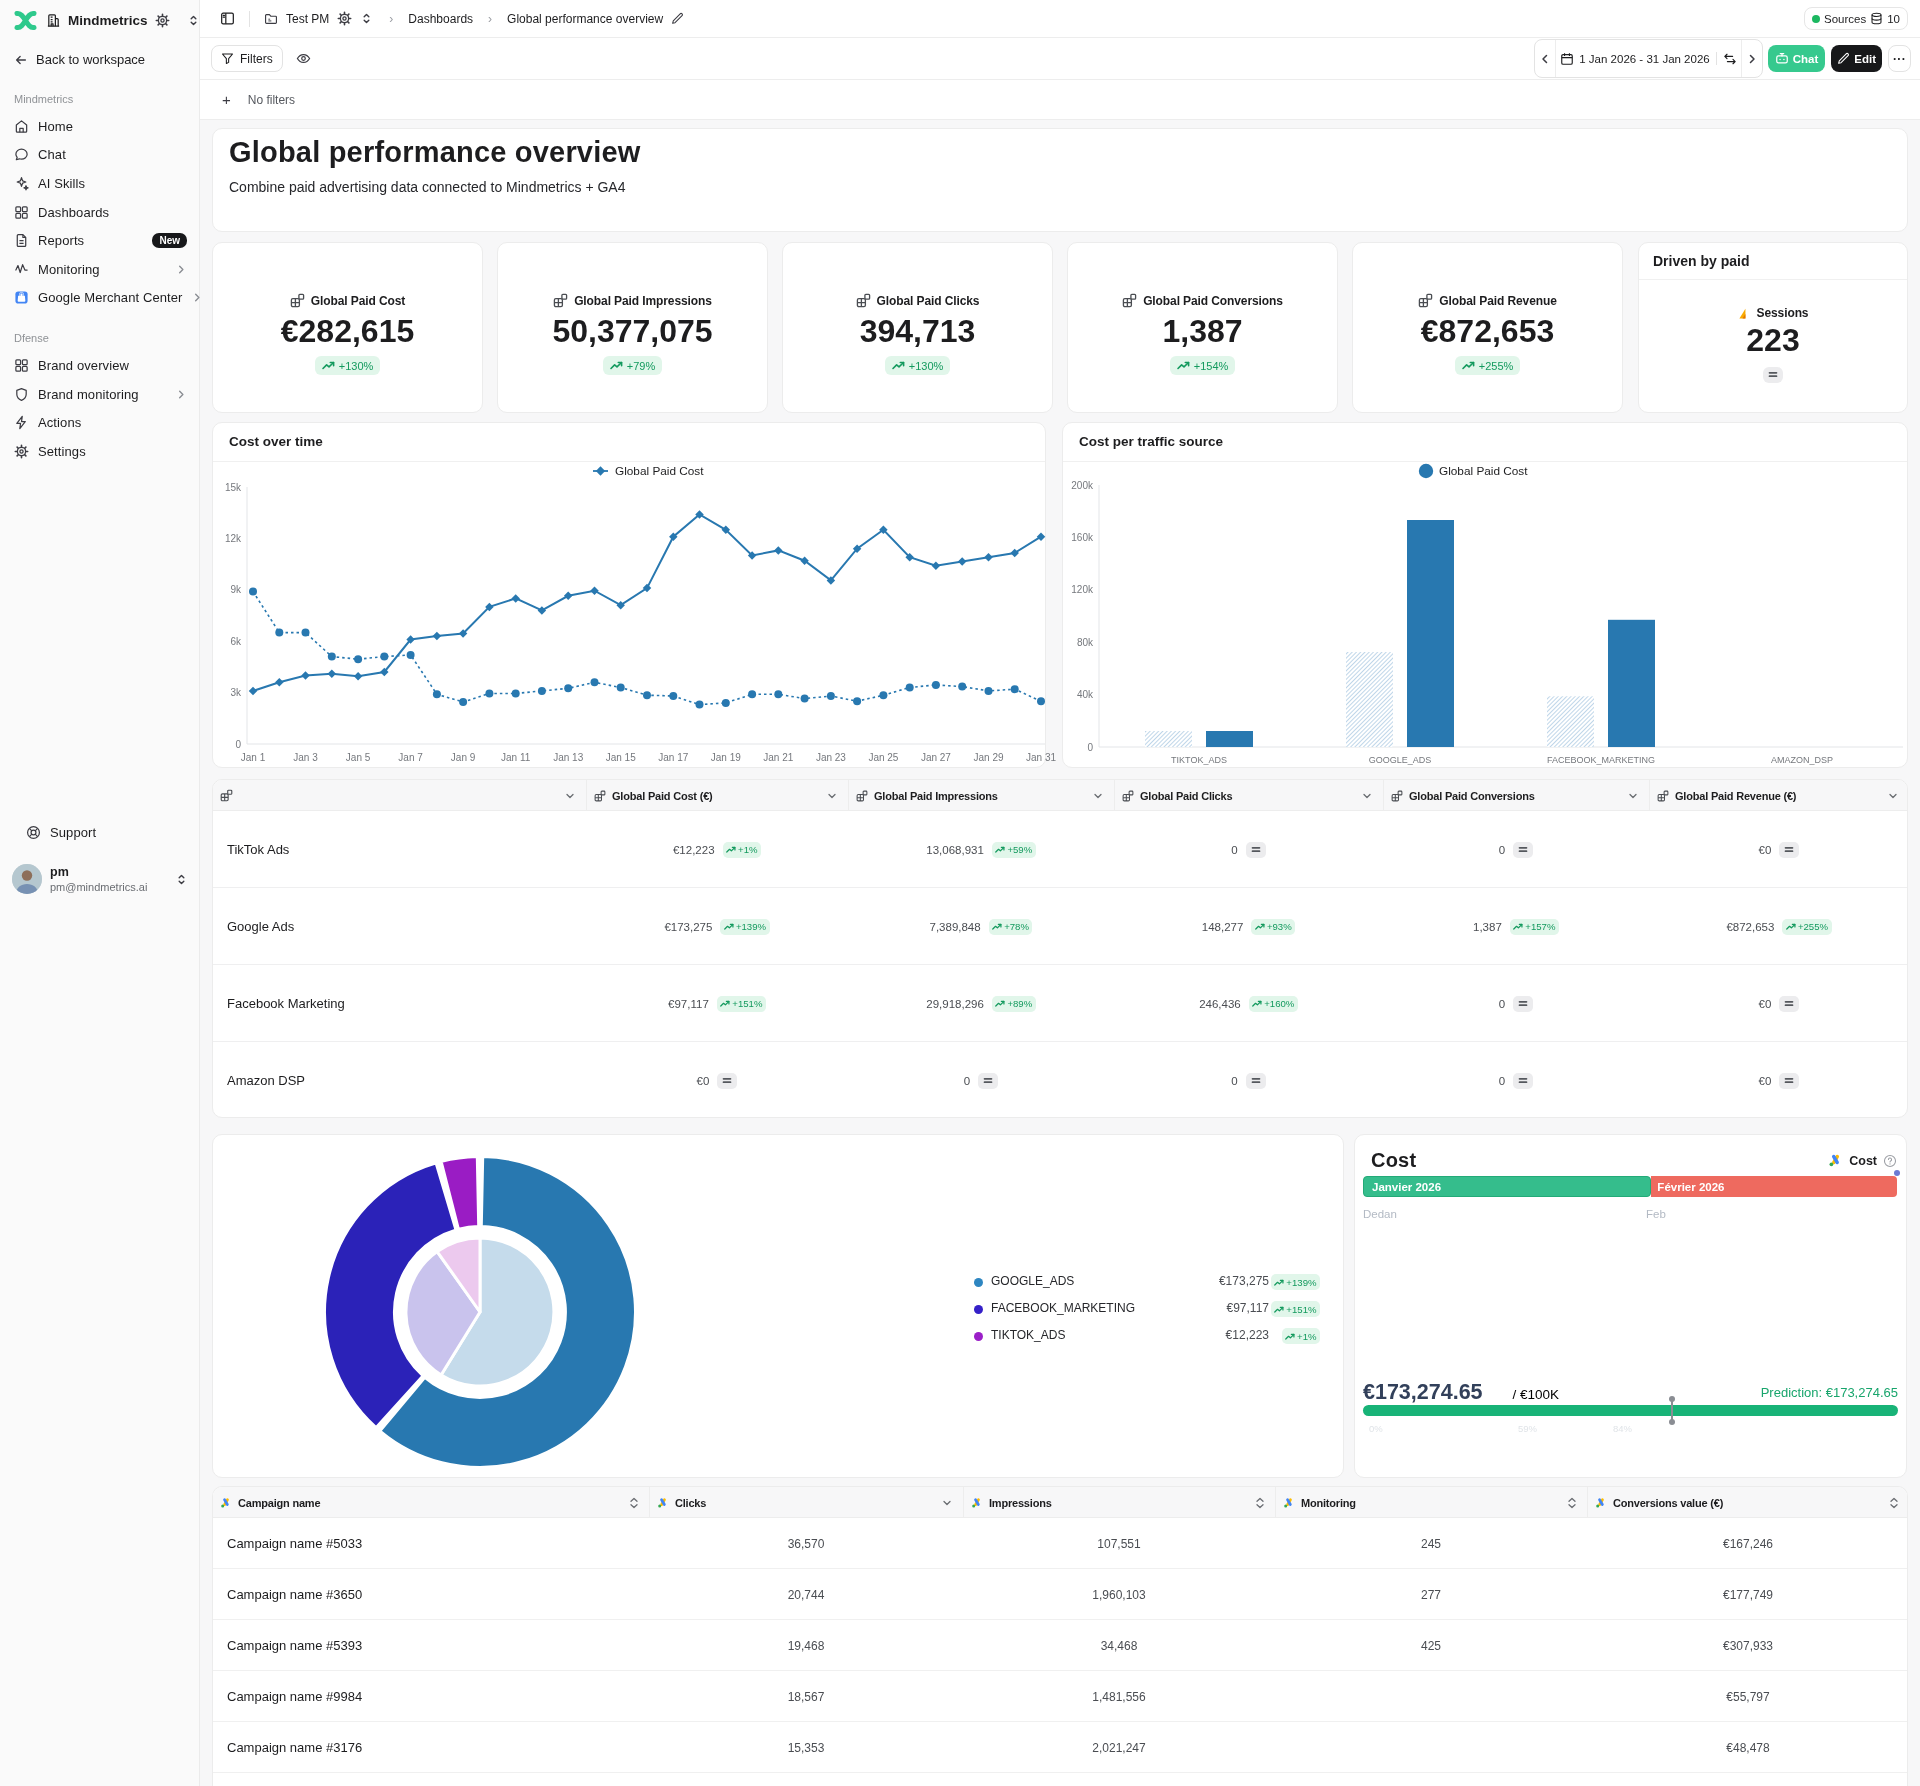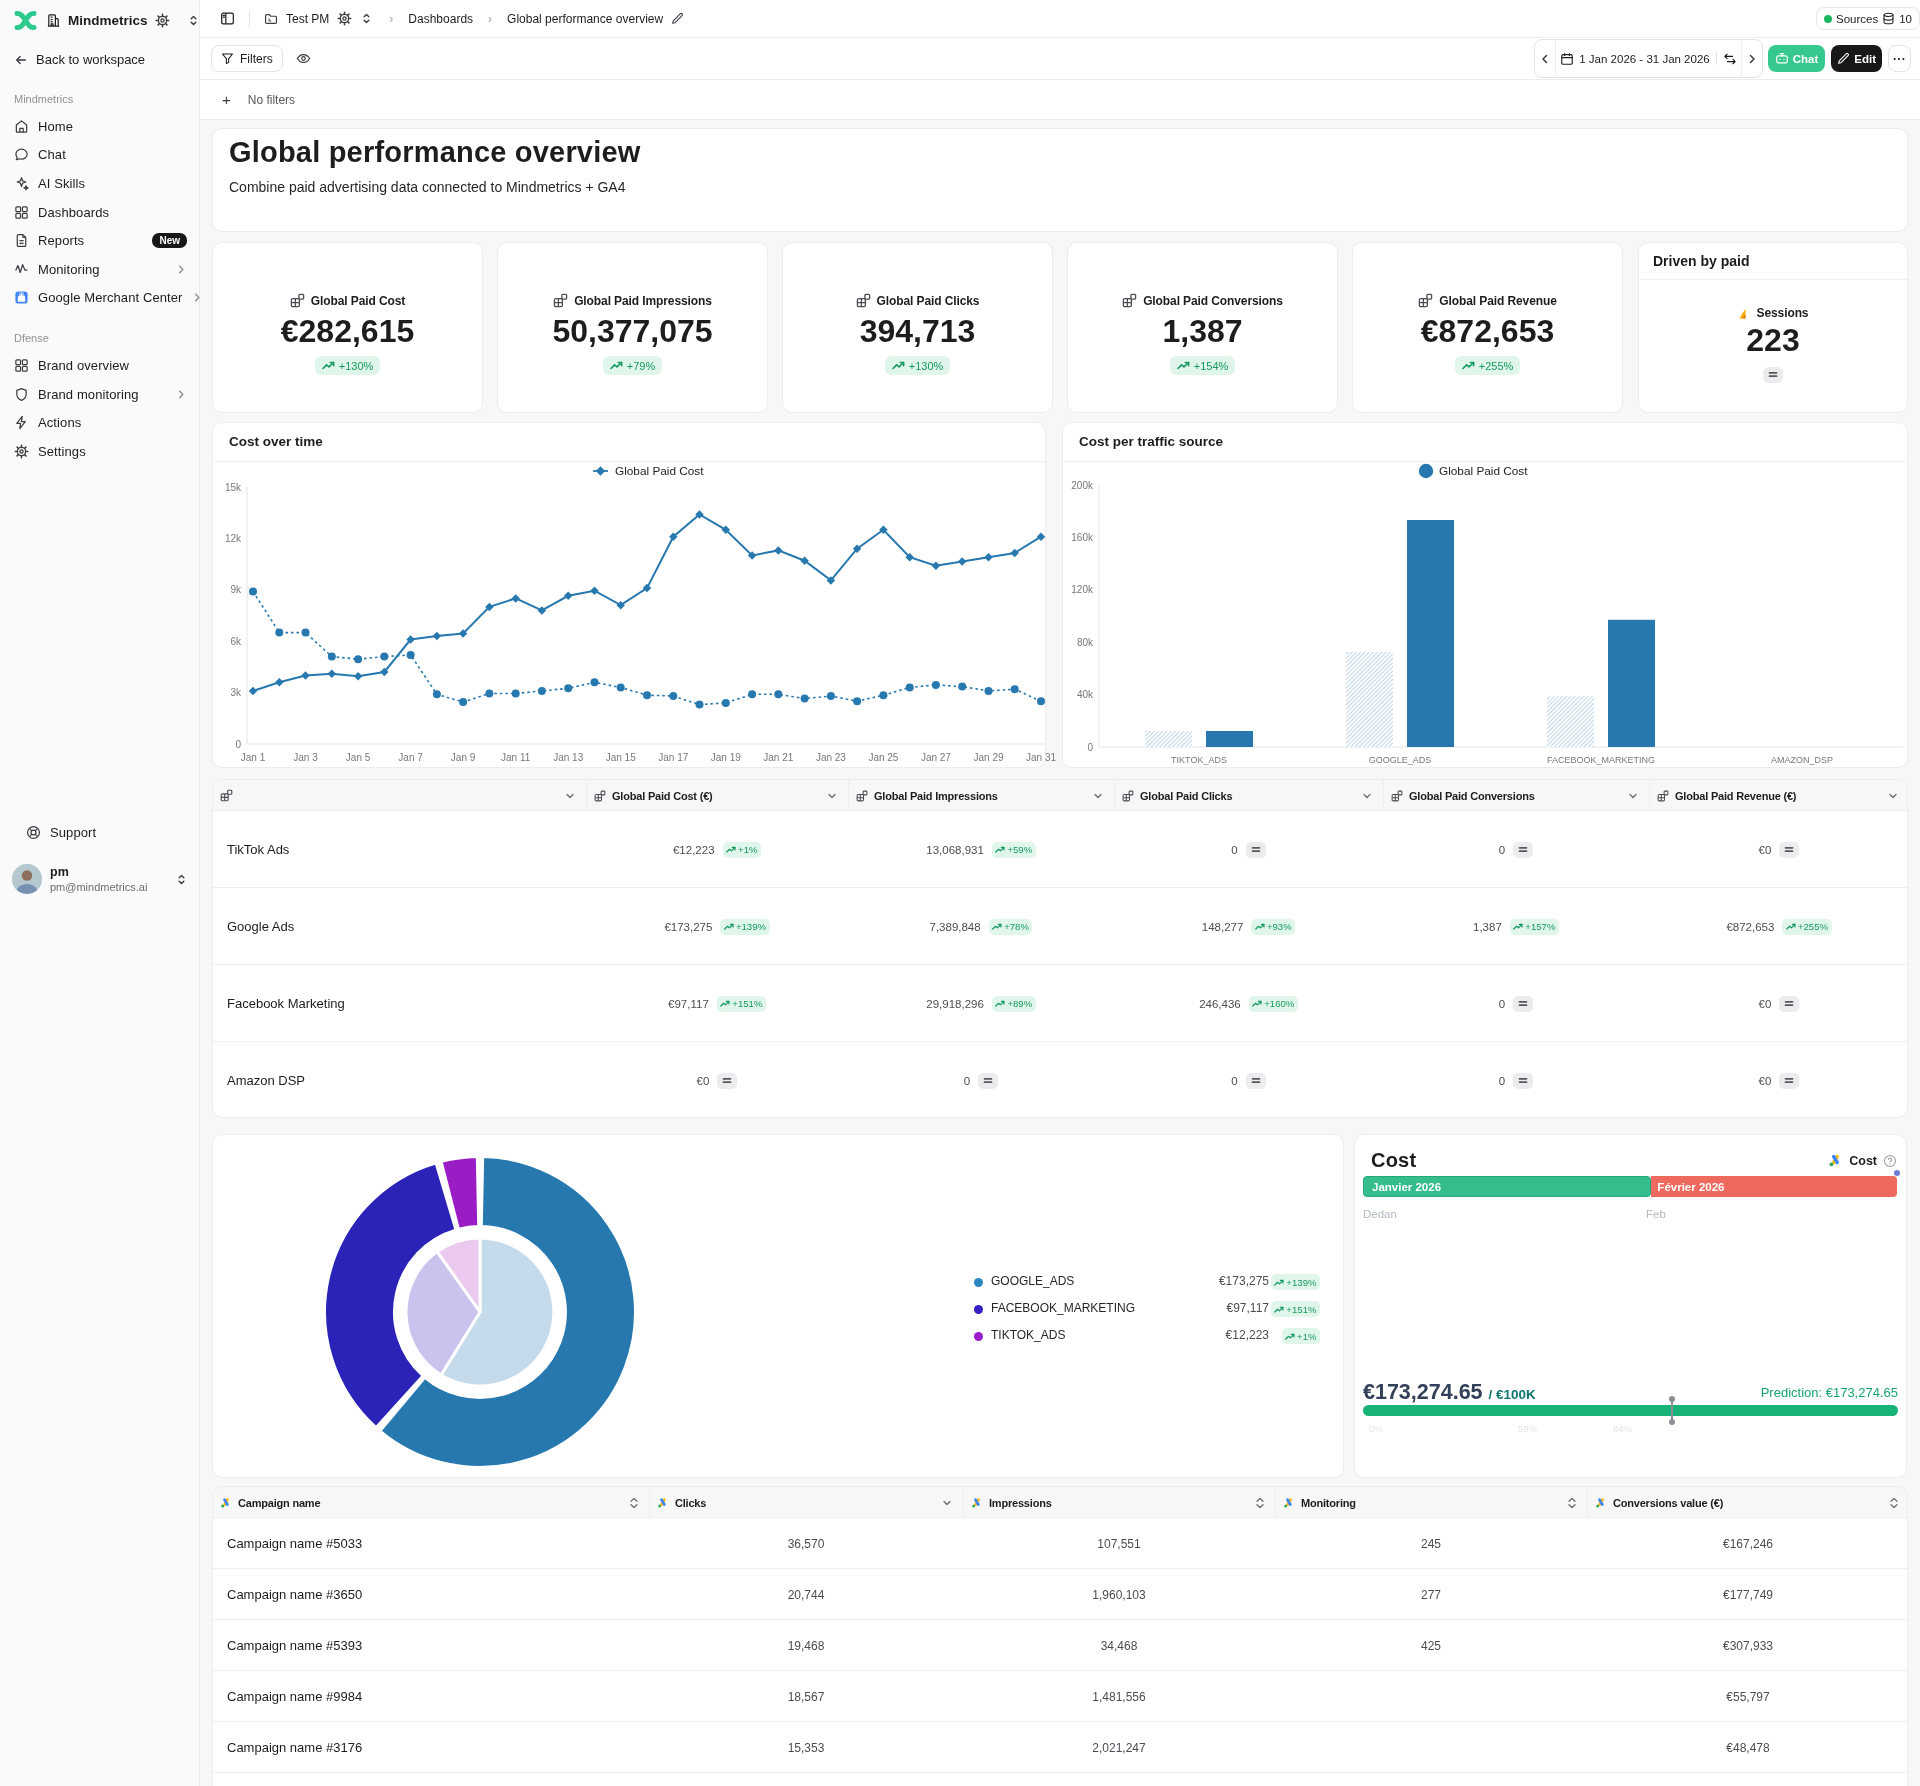--- a/index.html
+++ b/index.html
@@ -17,21 +17,21 @@
 .slab { flex:1 1 auto; color:#1d1d1f; letter-spacing:.1px; }
 .newb { background:#17181a; color:#fff; font-size:10px; font-weight:600; padding:2px 7px; border-radius:7px; }
 .schev { display:flex; }
 .ssupport { position:absolute; left:0; top:818px; width:200px;padding-left:12px; }
 .suser { position:absolute; left:0; top:864px; width:200px; display:flex; align-items:center; gap:8px; padding:0 12px 0 12px; }
 .uav { width:30px; height:30px; border-radius:50%; background:#cfd8dc; overflow:hidden; flex:0 0 auto; }
 .unm { font-size:12.5px; font-weight:700; line-height:1.25; }
 .uem { font-size:11px; color:#6a6d72; }
 
 
-#tb1 { position:absolute; left:200px; top:0; right:0; height:38px; background:#fff; border-bottom:1px solid #ededed; display:flex; align-items:center; padding:0 0 0 20px; gap:8px; }
+#tb1 { position:absolute; left:200px; top:0; right:0; height:38px; background:#fff; border-bottom:1px solid #ededed; display:flex; align-items:center; padding:0 12px 0 20px; gap:8px; }
 #tb1 .sep { width:1px; height:16px; background:#e3e3e3; margin:0 6px; }
 #tb1 .bc { font-size:12px; color:#1d1d1f; }
 #tb1 .dim { color:#9a9da3; }
 .srcchip { margin-left:auto; display:flex; align-items:center; gap:4px; border:1px solid #e6e6e6; border-radius:8px; padding:4px 7px; font-size:11.5px; background:#fff;text-align:center; }
 .gdot { width:8px; height:8px; border-radius:50%; background:#1cb861; }
 #tb2 { position:absolute; left:200px; top:38px; right:0; height:42px; background:#fff; border-bottom:1px solid #ededed; display:flex; align-items:center; padding:0 9px 0 11px; }
 .fbtn { display:flex; align-items:center; gap:6px; border:1px solid #e3e3e3; border-radius:8px; height:27px; padding:0 9px; font-size:12px; font-weight:500; background:#fff; }
 .eyeb { margin-left:13px; display:flex; }
 .dctl { margin-left:auto; display:flex; align-items:center; height:39px; border:1px solid #e3e3e3; border-radius:8px; background:#fff; overflow:hidden; }
 .dctl .seg { display:flex; align-items:center; padding:0 4px; height:100%; }
@@ -99,21 +99,21 @@
 #costcard { left:1154px; top:1014px; width:553px; height:344px; padding:14px 16px; }
 #costcard .ct { font-size:20px; font-weight:700; letter-spacing:.2px; }
 #costcard .crh { position:absolute; right:9px; top:18px; display:flex; align-items:center; gap:6px; font-size:12.5px; font-weight:600; }
 .tl { position:absolute; left:8px; right:9px; top:41px; height:21px; display:flex; }
 .tl .jan { width:54%; background:#35bd8c; border:1.5px solid #23aa78; border-radius:4px; color:#fff; font-size:11.5px; font-weight:700; display:flex; align-items:center; padding:0 8px; }
 .tl .fev { flex:1; background:#ee6a5f; border-radius:0 4px 4px 0; color:#fff; font-size:11.5px; font-weight:700; display:flex; align-items:center; padding:0 6px; }
 .tl .pdot { position:absolute; right:-3px; top:-6px; width:6px; height:6px; background:#6d7bd4; border-radius:50%; }
 .tlx { position:absolute; left:8px; right:9px; top:73px; font-size:11.5px; color:#b3bac4; }
 .tlx .feb { position:absolute; left:53%; }
 .bignum { position:absolute; left:8px; top:245px; font-size:21.5px; font-weight:700; color:#32405a; }
-.bignum .per { font-size:13.5px; font-weight:700; color:#0f766e; }
+.bignum .per { font-size:13.5px; font-weight:400; color:#000000;margin-left:24px; }
 .pred { position:absolute; right:8px; top:250px; font-size:13px; color:#18a56c; }
 .pbar { position:absolute; left:8px; right:8px; top:270px; height:11px; background:#18b377; border-radius:6px; }
 .pmark { position:absolute; left:57.6%; top:-6px; width:1.5px; height:23px; background:#8a8d93; }
 .pmark:before,.pmark:after { content:""; position:absolute; left:-2.2px; width:6px; height:6px; border-radius:50%; background:#8a8d93; }
 .pmark:before { top:-3px; } .pmark:after { bottom:-3px; }
 .ptick { position:absolute; top:288px; font-size:9.5px; color:#e0e4e8; }
 
 
 #t2 { position:absolute; left:12px; top:1366px; width:1696px; height:300px; background:#fff; border:1px solid #ececec; border-radius:10px 10px 0 0; overflow:hidden; border-bottom:none; }
 .t2hd { position:absolute; left:0; top:0; right:0; height:31px; border-bottom:1px solid #ededed; background:#f7f7f8; }

